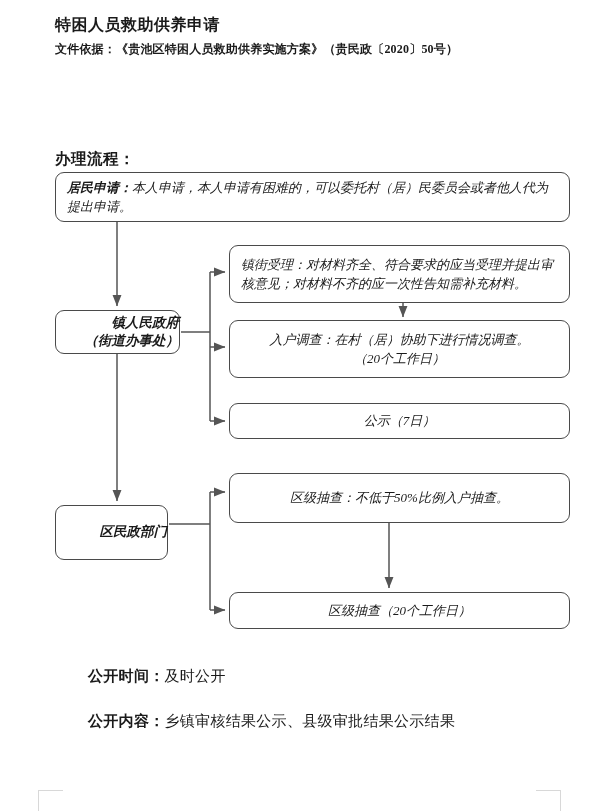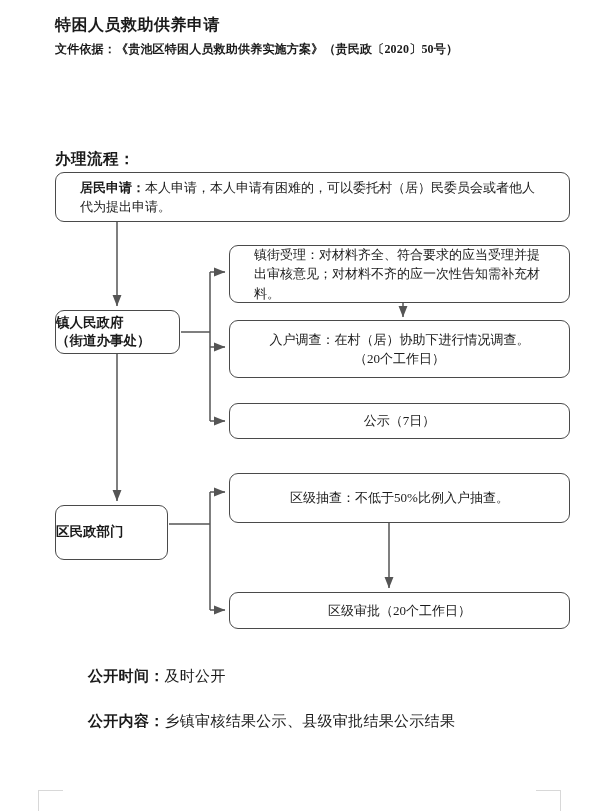--- a/index.html
+++ b/index.html
@@ -77,38 +77,39 @@
     line-height: 1.5;
     z-index: 2;
   }
   .node .txt {
     display: block;
     width: 100%;
   }
 
   
   .box-wide {
-    padding: 4px 24px;
+    padding: 4px 11px;
+    font-style: italic;
   }
   .box-wide .txt {
     text-align: left;
   }
   .center .txt {
     text-align: center;
   }
 
   
   .role {
     justify-content: center;
     font-weight: bold;
     font-size: 13.5px;
     text-align: center;
     border-width: 1.4px;
   }
-  .role .txt { text-align: left; line-height: 1.35; }
+  .role .txt { text-align: right; line-height: 1.35; font-style: italic; }
 
   b.lead { font-weight: bold; }
 
   
   .footer-line {
     position: absolute;
     left: 88px;
     font-size: 15px;
     letter-spacing: 0.3px;
   }
@@ -198,21 +199,21 @@
 
   <div class="node box-wide center" style="left:229px; top:403px; width:341px; height:36px;">
     <span class="txt">公示（7日）</span>
   </div>
 
   <div class="node box-wide center" style="left:229px; top:473px; width:341px; height:50px;">
     <span class="txt"><span>区级抽查：</span><span>不低于50%比例入户抽查。</span></span>
   </div>
 
   <div class="node box-wide center" style="left:229px; top:592px; width:341px; height:37px;">
-    <span class="txt">区级审批（20个工作日）</span>
+    <span class="txt">区级抽查（20个工作日）</span>
   </div>
 
 </div>
 
 <div id="footer-time" class="footer-line">
   <b>公开时间：</b><span>及时公开</span>
 </div>
 <div id="footer-content" class="footer-line">
   <b>公开内容：</b><span>乡镇审核结果公示、县级审批结果公示结果</span>
 </div>

